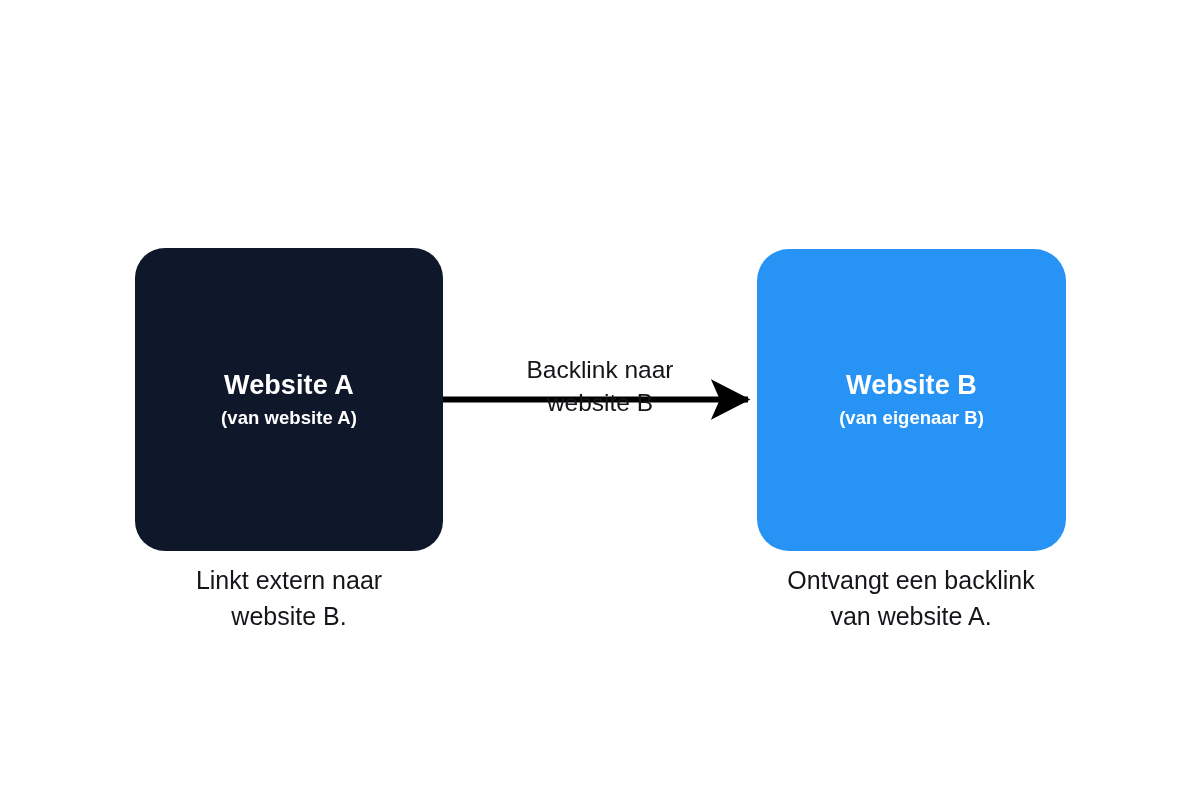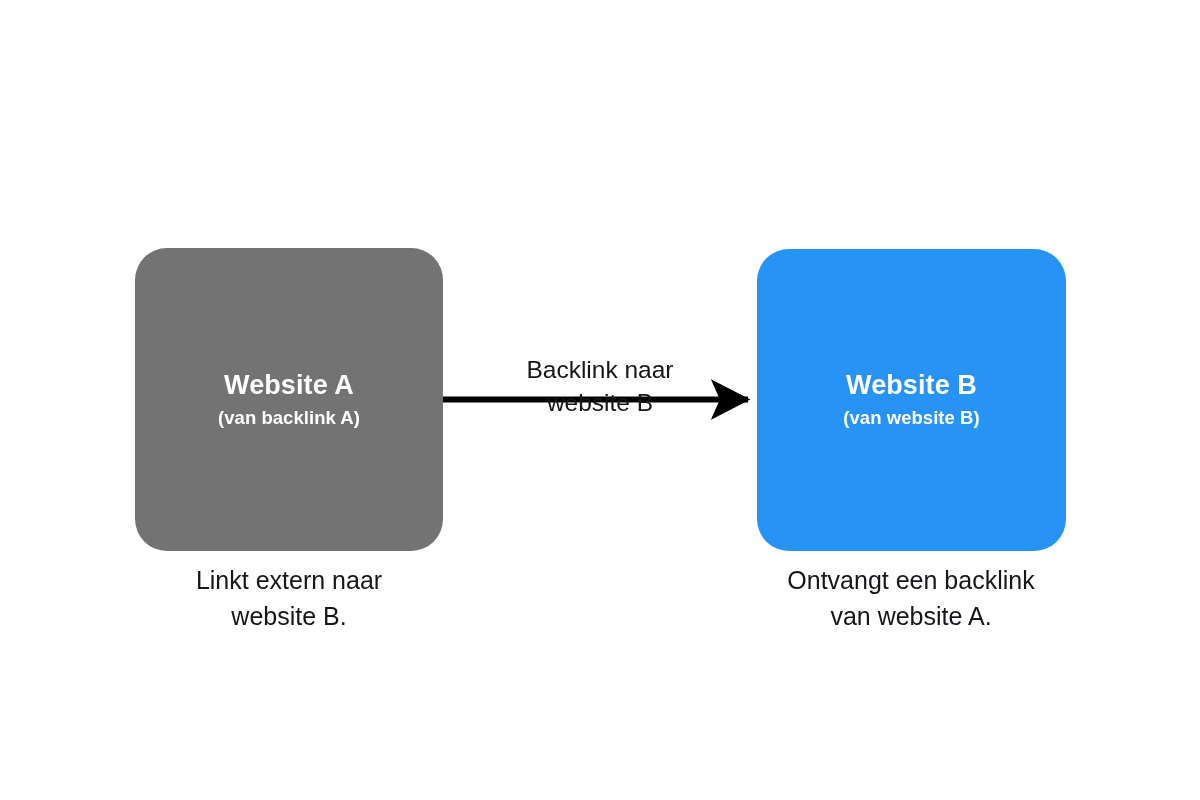--- a/index.html
+++ b/index.html
@@ -109,28 +109,28 @@
     left: 731px;
     top: 562px;
     width: 360px;
   }
 </style>
 </head>
 <body>
 
 <div id="canvas" style="background: rgb(255, 255, 255);">
 
-  <div id="node-a" class="node" style="background: #737373;">
+  <div id="node-a" class="node" style="background: #0f172a; border-radius: 30px;">
     <span class="node-title">Website A</span>
-    <span class="node-sub">(van backlink A)</span>
+    <span class="node-sub">(van website A)</span>
   </div>
 
   <div id="node-b" class="node" style="background: rgb(38, 147, 245);">
     <span class="node-title">Website B</span>
-    <span class="node-sub">(van website B)</span>
+    <span class="node-sub">(van eigenaar B)</span>
   </div>
 
   <svg id="arrow-layer" viewBox="0 0 1200 800">
     <defs>
       <marker id="arrowhead" markerWidth="7" markerHeight="7" refX="6.2" refY="3.5" orient="auto" markerUnits="strokeWidth">
         <path d="M0,0.1 L6.6,3.5 L0,6.9 L1.5,3.5 Z" fill="#000000"></path>
       </marker>
     </defs>
     <line x1="443" y1="399.5" x2="748" y2="399.5" stroke="#000000" stroke-width="6" marker-end="url(#arrowhead)"></line>
   </svg>

